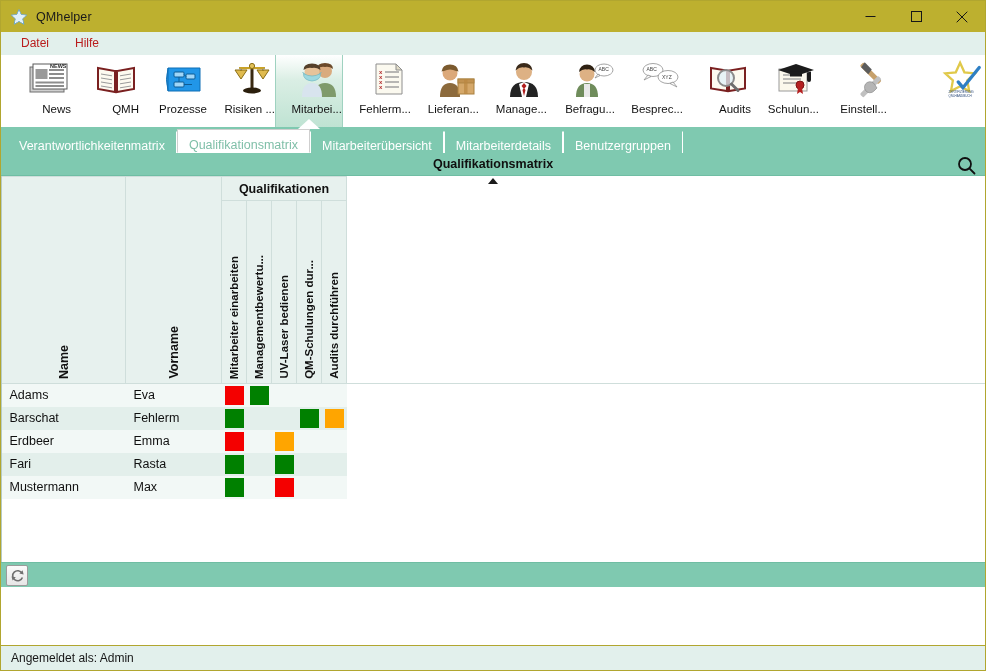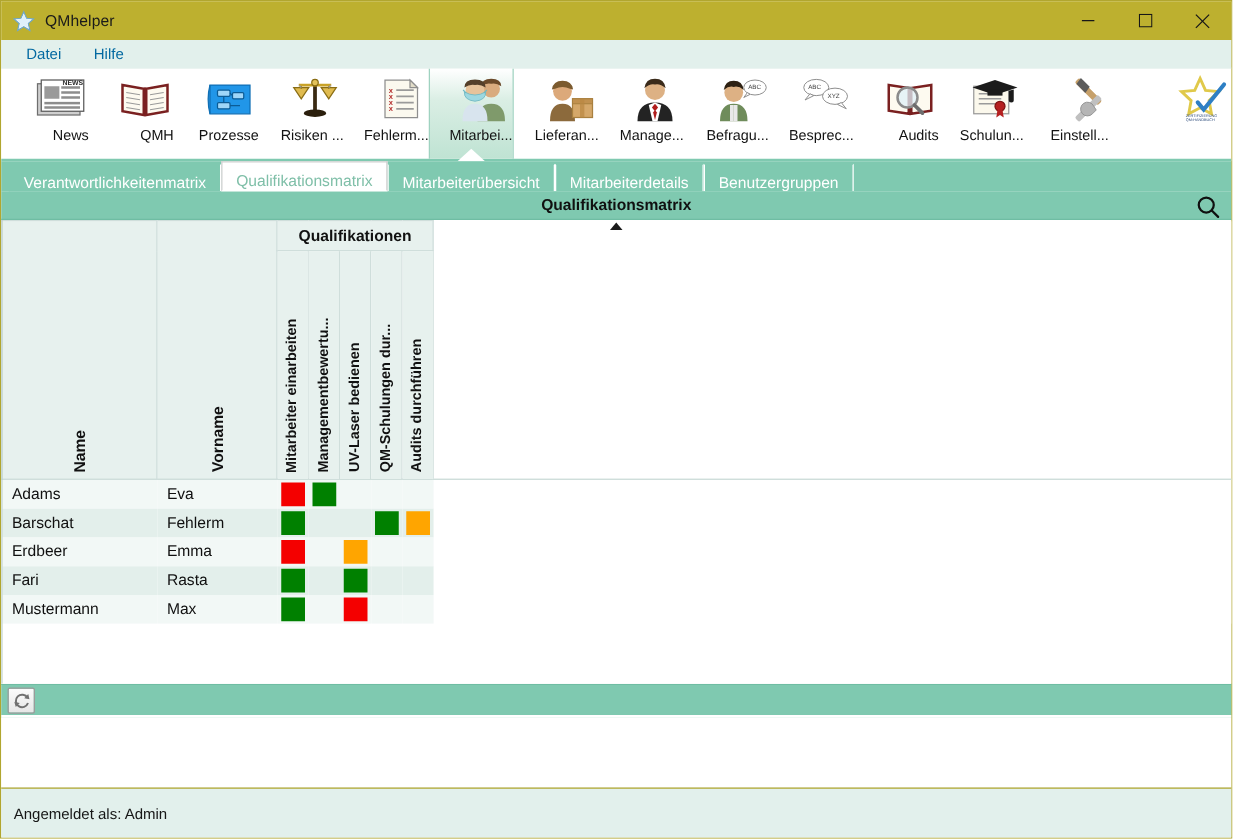--- a/index.html
+++ b/index.html
@@ -50,21 +50,21 @@
 
   
   .menubar {
     height: 23px; min-height: 23px;
     background: #e2f0ec;
     display: flex; align-items: center;
     padding-left: 10px;
     border-bottom: 1px solid #e2f0ec;
   }
   .menu-item {
-    font-size: 12px; color: #0369a1;
+    font-size: 12px; color: #b91c1c;
     padding: 3px 10px 3px 10px;
     margin-right: 6px;
   }
 
   
   .toolbar {
     height: 74px; min-height: 74px;
     background: #ffffff;
     display: flex; align-items: flex-start;
     padding-left: 2px;
@@ -256,21 +256,21 @@
     width: 22px; height: 21px;
     background: linear-gradient(to bottom, #fbfbfb, #e6e6e6);
     border: 1px solid #9b9b9b;
     border-radius: 2px;
     display: flex; align-items: center; justify-content: center;
   }
   .whitegap { height: 56px; background: #ffffff; }
 
   
   .statusbar {
-    height: 40px; min-height: 25px;
+    height: 25px; min-height: 25px;
     background: #e2f0ec;
     display: flex; align-items: center;
     padding-left: 10px;
     border-top: 1px solid #b1a62f;
   }
   .statusbar .st-txt { font-size: 12px; color: #161616; }
 </style>
 </head>
 <body>
 
@@ -376,57 +376,57 @@
           <path d="M27 10 L39 10 L33 19 Z" fill="#e0bb4f" stroke="#8a6d14"></path>
           <line x1="11" y1="9" x2="11" y2="11" stroke="#8a6d14"></line>
           <line x1="33" y1="9" x2="33" y2="11" stroke="#8a6d14"></line>
           <line x1="9.5" y1="8" x2="11" y2="10" stroke="#9a9a9a"></line>
           <line x1="34.5" y1="8" x2="33" y2="10" stroke="#9a9a9a"></line>
         </svg>
       </span>
       <span class="tb-lbl">Risiken ...</span>
     </div>
 
+    <div class="tb-btn selected">
+      <span class="tb-ico">
+        <svg width="44" height="42" viewBox="0 0 44 42">
+          <circle cx="28" cy="12" r="7" fill="#d9ab7e"></circle>
+          <path d="M28 4 q8 0 8 6 q-4 -3 -8 -2 q-4 -1 -8 2 q0 -6 8 -6Z" fill="#6b4a2a"></path>
+          <path d="M17 38 q0 -14 11 -14 q11 0 11 14Z" fill="#7f9a6b"></path>
+          <circle cx="15" cy="13" r="7.5" fill="#e7c39a"></circle>
+          <path d="M15 4.5 q8.5 0 8.5 6.5 q-4.5 -3 -8.5 -2 q-4 -1 -8.5 2 q0 -6.5 8.5 -6.5Z" fill="#55402a"></path>
+          <path d="M5 38 q0 -14 10 -14 q10 0 10 14Z" fill="#d8e4ee"></path>
+          <path d="M6.5 14.5 q8.5 5 17 0 q0.5 6.5 -8.5 7.5 q-9 -1 -8.5 -7.5Z" fill="#9dd8e0" stroke="#6fb8c2" stroke-width="0.7"></path>
+          <line x1="5.5" y1="13" x2="8" y2="15.5" stroke="#6fb8c2" stroke-width="0.9"></line>
+          <line x1="24.5" y1="13" x2="22" y2="15.5" stroke="#6fb8c2" stroke-width="0.9"></line>
+        </svg>
+      </span>
+      <span class="tb-lbl">Mitarbei...</span>
+    </div>
+
     <div class="tb-btn">
       <span class="tb-ico">
         <svg width="44" height="40" viewBox="0 0 44 40">
           <path d="M10 4 L30 4 L36 10 L36 34 L10 34 Z" fill="#fbf9ef" stroke="#8e8e8e" stroke-width="1"></path>
           <path d="M30 4 L30 10 L36 10 Z" fill="#e2ddc9" stroke="#8e8e8e"></path>
           <g fill="#b53030" font-size="6" font-family="Liberation Sans, sans-serif" font-weight="bold">
             <text x="13" y="14">x</text>
               <text x="13" y="19">x</text>
             <text x="13" y="24">x</text>
               <text x="13" y="29">x</text>
           </g>
           <g stroke="#9a9a9a" stroke-width="1.4">
             <line x1="19" y1="12" x2="33" y2="12"></line>
               <line x1="19" y1="17" x2="33" y2="17"></line>
             <line x1="19" y1="22" x2="33" y2="22"></line>
               <line x1="19" y1="27" x2="33" y2="27"></line>
           </g>
         </svg>
       </span>
       <span class="tb-lbl">Fehlerm...</span>
-    </div>
-
-    <div class="tb-btn selected">
-      <span class="tb-ico">
-        <svg width="44" height="42" viewBox="0 0 44 42">
-          <circle cx="28" cy="12" r="7" fill="#d9ab7e"></circle>
-          <path d="M28 4 q8 0 8 6 q-4 -3 -8 -2 q-4 -1 -8 2 q0 -6 8 -6Z" fill="#6b4a2a"></path>
-          <path d="M17 38 q0 -14 11 -14 q11 0 11 14Z" fill="#7f9a6b"></path>
-          <circle cx="15" cy="13" r="7.5" fill="#e7c39a"></circle>
-          <path d="M15 4.5 q8.5 0 8.5 6.5 q-4.5 -3 -8.5 -2 q-4 -1 -8.5 2 q0 -6.5 8.5 -6.5Z" fill="#55402a"></path>
-          <path d="M5 38 q0 -14 10 -14 q10 0 10 14Z" fill="#d8e4ee"></path>
-          <path d="M6.5 14.5 q8.5 5 17 0 q0.5 6.5 -8.5 7.5 q-9 -1 -8.5 -7.5Z" fill="#9dd8e0" stroke="#6fb8c2" stroke-width="0.7"></path>
-          <line x1="5.5" y1="13" x2="8" y2="15.5" stroke="#6fb8c2" stroke-width="0.9"></line>
-          <line x1="24.5" y1="13" x2="22" y2="15.5" stroke="#6fb8c2" stroke-width="0.9"></line>
-        </svg>
-      </span>
-      <span class="tb-lbl">Mitarbei...</span>
     </div>
 
     <div class="tb-btn">
       <span class="tb-ico">
         <svg width="44" height="42" viewBox="0 0 44 42">
           <circle cx="16" cy="14" r="7.5" fill="#dca97a"></circle>
           <path d="M7.5 12.5 q1 -7 8.5 -7 q7.5 0 8.5 7 L22 12 q-6 -3 -12 0Z" fill="#7b5a2e"></path>
           <path d="M6 38 q0 -14 10 -14 q10 0 10 14Z" fill="#8c6a3c"></path>
           <rect x="24" y="20" width="16" height="15" fill="#d5a86a" stroke="#a9803f" stroke-width="1"></rect>
           <rect x="24" y="20" width="16" height="4" fill="#c1914f" stroke="#a9803f" stroke-width="0.8"></rect>

